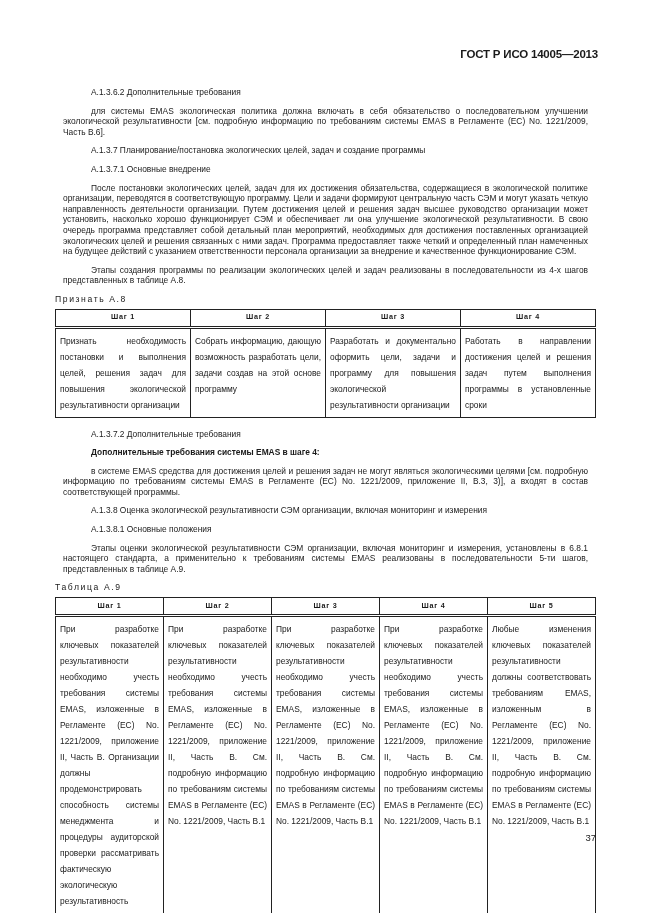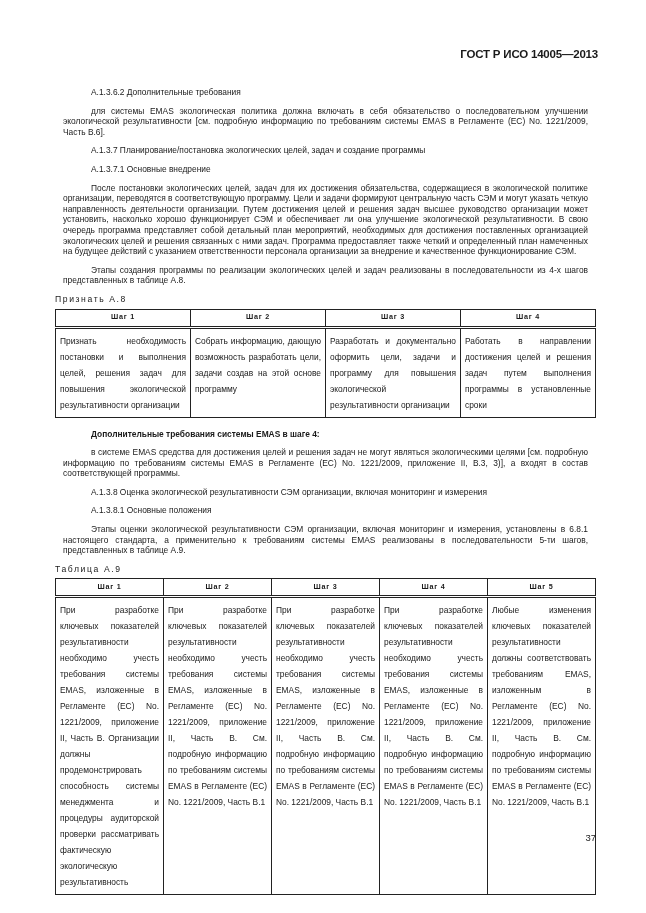--- a/index.html
+++ b/index.html
@@ -46,20 +46,21 @@
       <tr>
         <td>Признать необходимость постановки и выполнения целей, решения задач для повышения экологической результативности организации</td>
         <td>Собрать информацию, дающую возможность разработать цели, задачи создав на этой основе программу</td>
         <td>Разработать и документально оформить цели, задачи и программу для повышения экологической результативности организации</td>
         <td>Работать в направлении достижения целей и решения задач путем выполнения программы в установленные сроки</td>
       </tr>
     </tbody>
   </table>
 
   <div class="gap-s"></div>
+  <p class="p ind">А.1.3.7.2 Дополнительные требования</p>
   <p class="p ind b">Дополнительные требования системы EMAS в шаге 4:</p>
   <p class="p ind">в системе EMAS средства для достижения целей и решения задач не могут являться экологическими целями [см. подробную информацию по требованиям системы EMAS в Регламенте (ЕС) No. 1221/2009, приложение II, В.3, 3)], а входят в состав соответствующей программы.</p>
   <p class="p ind">А.1.3.8 Оценка экологической результативности СЭМ организации, включая мониторинг и измерения</p>
   <p class="p ind">А.1.3.8.1 Основные положения</p>
   <p class="p ind">Этапы оценки экологической результативности СЭМ организации, включая мониторинг и измерения, установлены в 6.8.1 настоящего стандарта, а применительно к требованиям системы EMAS реализованы в последовательности 5-ти шагов, представленных в таблице А.9.</p>
 
   <p class="p cap">Таблица А.9</p>
   <table class="t9">
     <thead>
       <tr>

